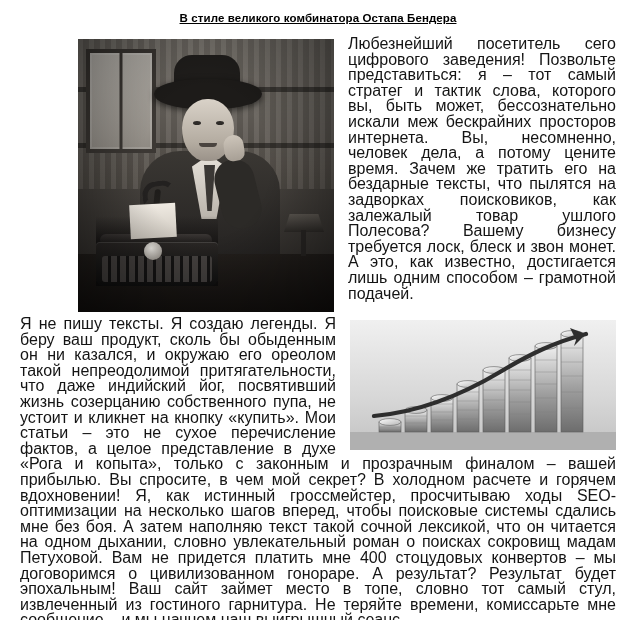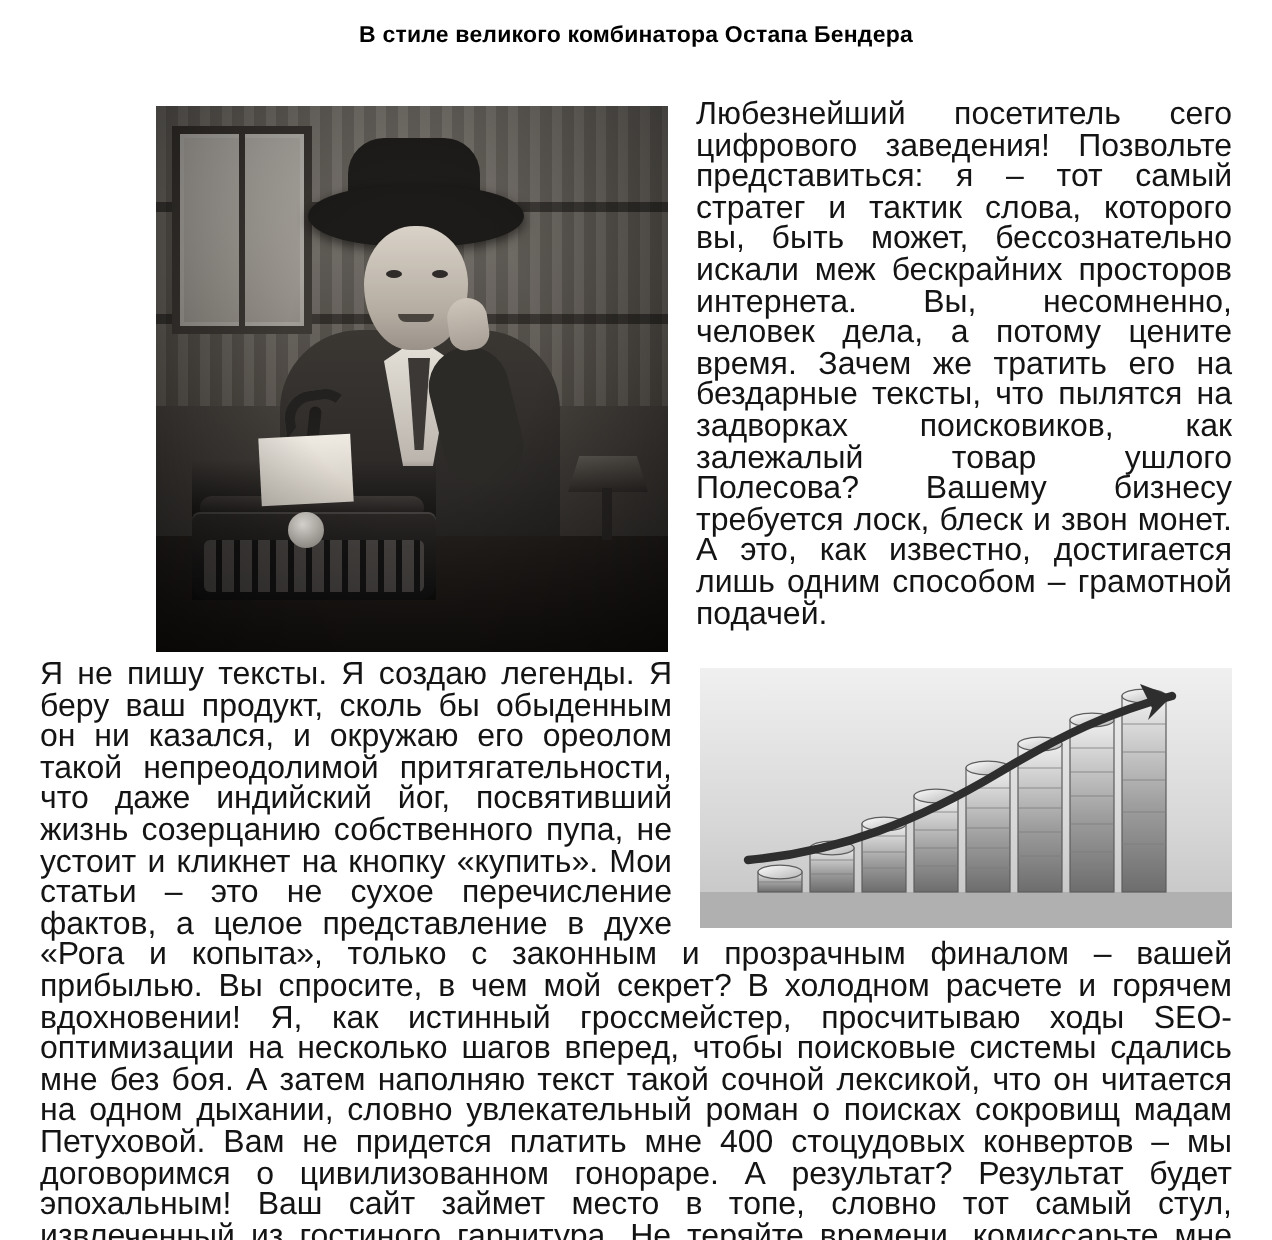--- a/index.html
+++ b/index.html
@@ -20,21 +20,22 @@
     height: 620px;
     box-sizing: border-box;
     padding: 10px 20px 8px 20px;
   }
   .doc-title {
     text-align: center;
     font-family: "Liberation Sans", sans-serif;
     font-weight: bold;
     font-size: 11.5px;
     letter-spacing: 0.1px;
-    margin: 2px 0 26px 0;
+    margin: 2px 0 12px 0;
+    text-decoration: underline;
   }
   .body-text {
     font-family: "Liberation Sans", sans-serif;
     font-size: 16px;
     line-height: 15.6px;
     text-align: justify;
     text-justify: inter-word;
     color: #141414;
   }
   .body-text p {

